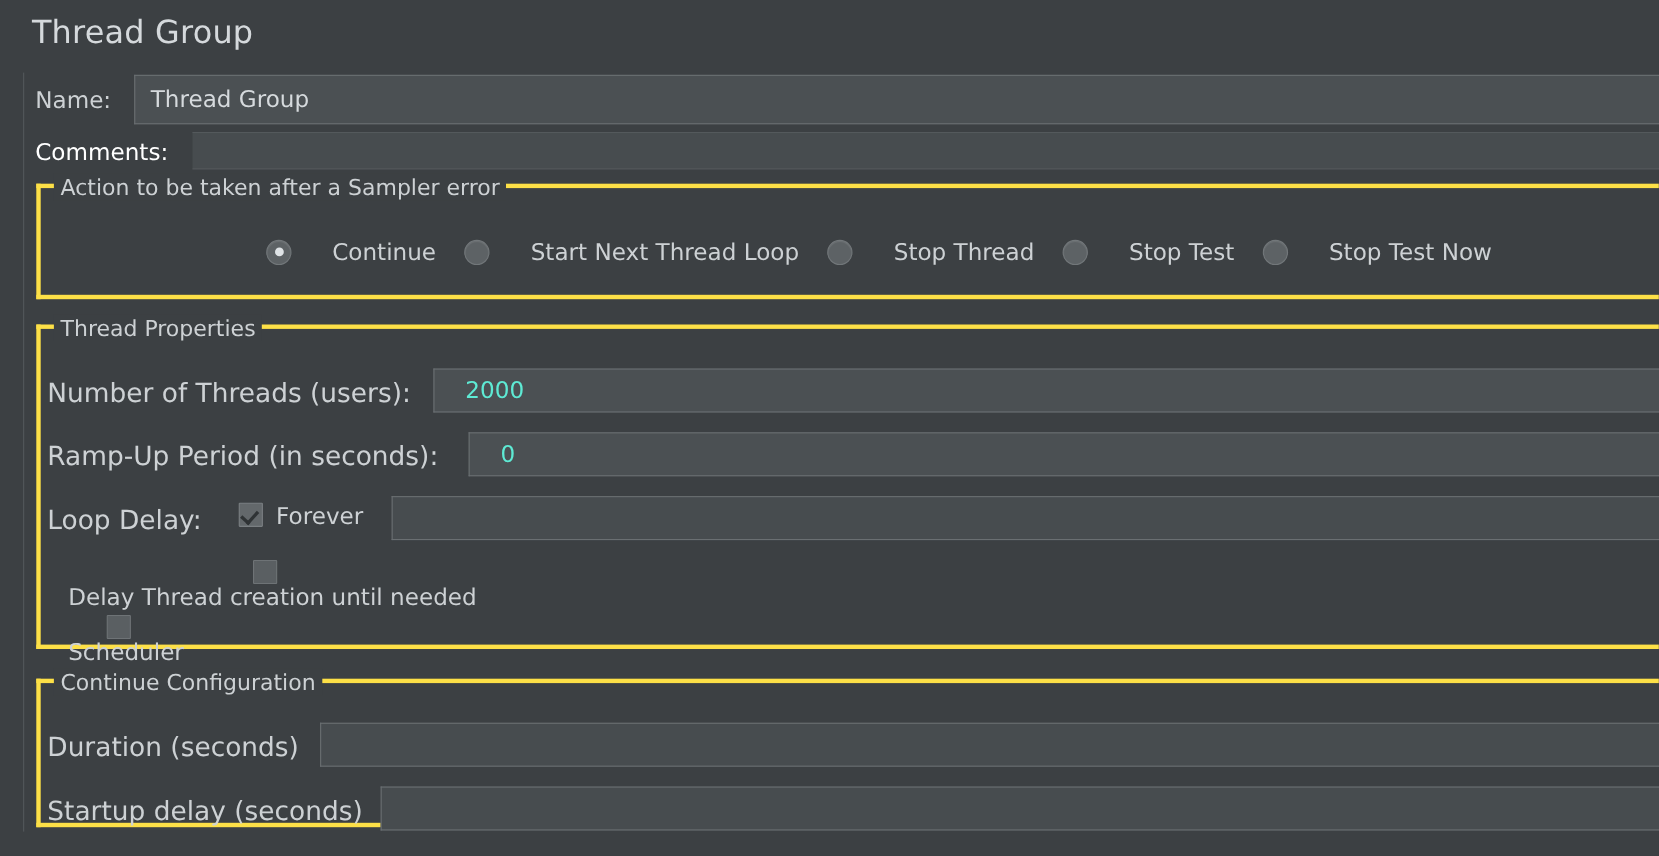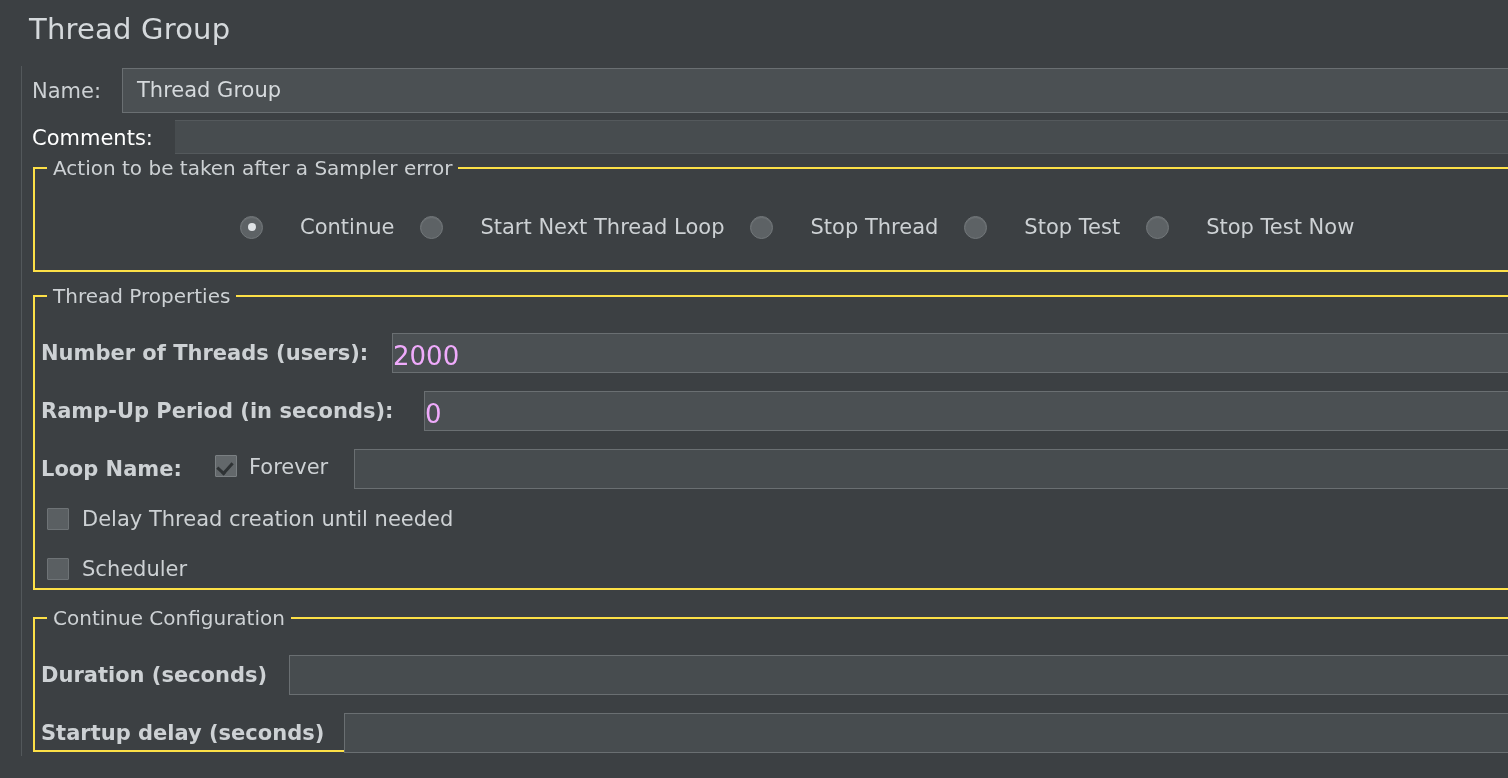--- a/index.html
+++ b/index.html
@@ -103,21 +103,21 @@
     height: 34px;
     background: #474c4f;
     border-top: 1px solid #54595c;
     border-bottom: 1px solid #54595c;
     box-sizing: border-box;
   }
 
   
   .group {
     position: absolute;
-    border: 2px solid #fde047;
+    border: 4px solid #fde047;
     box-sizing: border-box;
   }
   .group > .legend {
     position: absolute;
     top: -13px;
     left: 12px;
     padding: 0 6px;
     background: #3c4043;
     font-size: 20px;
     color: #cdd1d4;
@@ -191,39 +191,38 @@
 
   
   .tp-row {
     position: absolute;
     left: 0;
     width: 100%;
     height: 40px;
   }
   .tp-label {
     position: absolute;
-    font-size: 21px;
-    color: #cdd1d4;
-    white-space: nowrap;
-    font-weight: bold;
+    font-size: 24px;
+    color: #cdd1d4;
+    white-space: nowrap;
   }
   .tp-input {
     position: absolute;
     background: #4b5053;
     border: 1px solid #6a6f72;
     border-right: none;
     box-sizing: border-box;
     height: 40px;
   }
   .tp-input .val {
     position: absolute;
-    left: 0;
+    left: 28px;
     top: 7px;
-    font-size: 26px;
-    color: #f0abfc;
+    font-size: 21px;
+    color: #5eead4;
     white-space: nowrap;
   }
 
   #row-threads    { top: 36px; }
   #row-threads .tp-label { left: 6px;  top: 8px; }
   #row-threads .tp-input { left: 357px; width: 1119px; }
 
   #row-rampup     { top: 94px; }
   #row-rampup .tp-label { left: 6px;  top: 8px; }
   #row-rampup .tp-input { left: 389px; width: 1087px; }
@@ -267,20 +266,21 @@
     height: 12px;
     border: solid #2f3335;
     border-width: 0 3px 3px 0;
     transform: rotate(42deg);
   }
 
   .cb-row {
     position: absolute;
     display: flex;
     align-items: center;
+    flex-direction: column;
   }
   .cb-row .cb-label {
     margin-left: 13px;
     font-size: 21px;
     color: #cdd1d4;
     white-space: nowrap;
   }
   #row-delay     { left: 12px; top: 210px; }
   #row-scheduler { left: 12px; top: 260px; justify-content: center; }
 
@@ -354,21 +354,21 @@
     </div>
 
     <div class="tp-row" id="row-rampup">
       <span class="tp-label">Ramp-Up Period (in seconds):</span>
       <div class="tp-input">
         <span class="val">0</span>
       </div>
     </div>
 
     <div class="tp-row" id="row-loopcount">
-      <span class="tp-label">Loop Name:</span>
+      <span class="tp-label">Loop Delay:</span>
       <div class="loop-forever">
         <span class="checkbox checked"></span>
         <span class="cb-label">Forever</span>
       </div>
       <div class="tp-input">
         <span class="val"></span>
       </div>
     </div>
 
     <div class="cb-row" id="row-delay">

